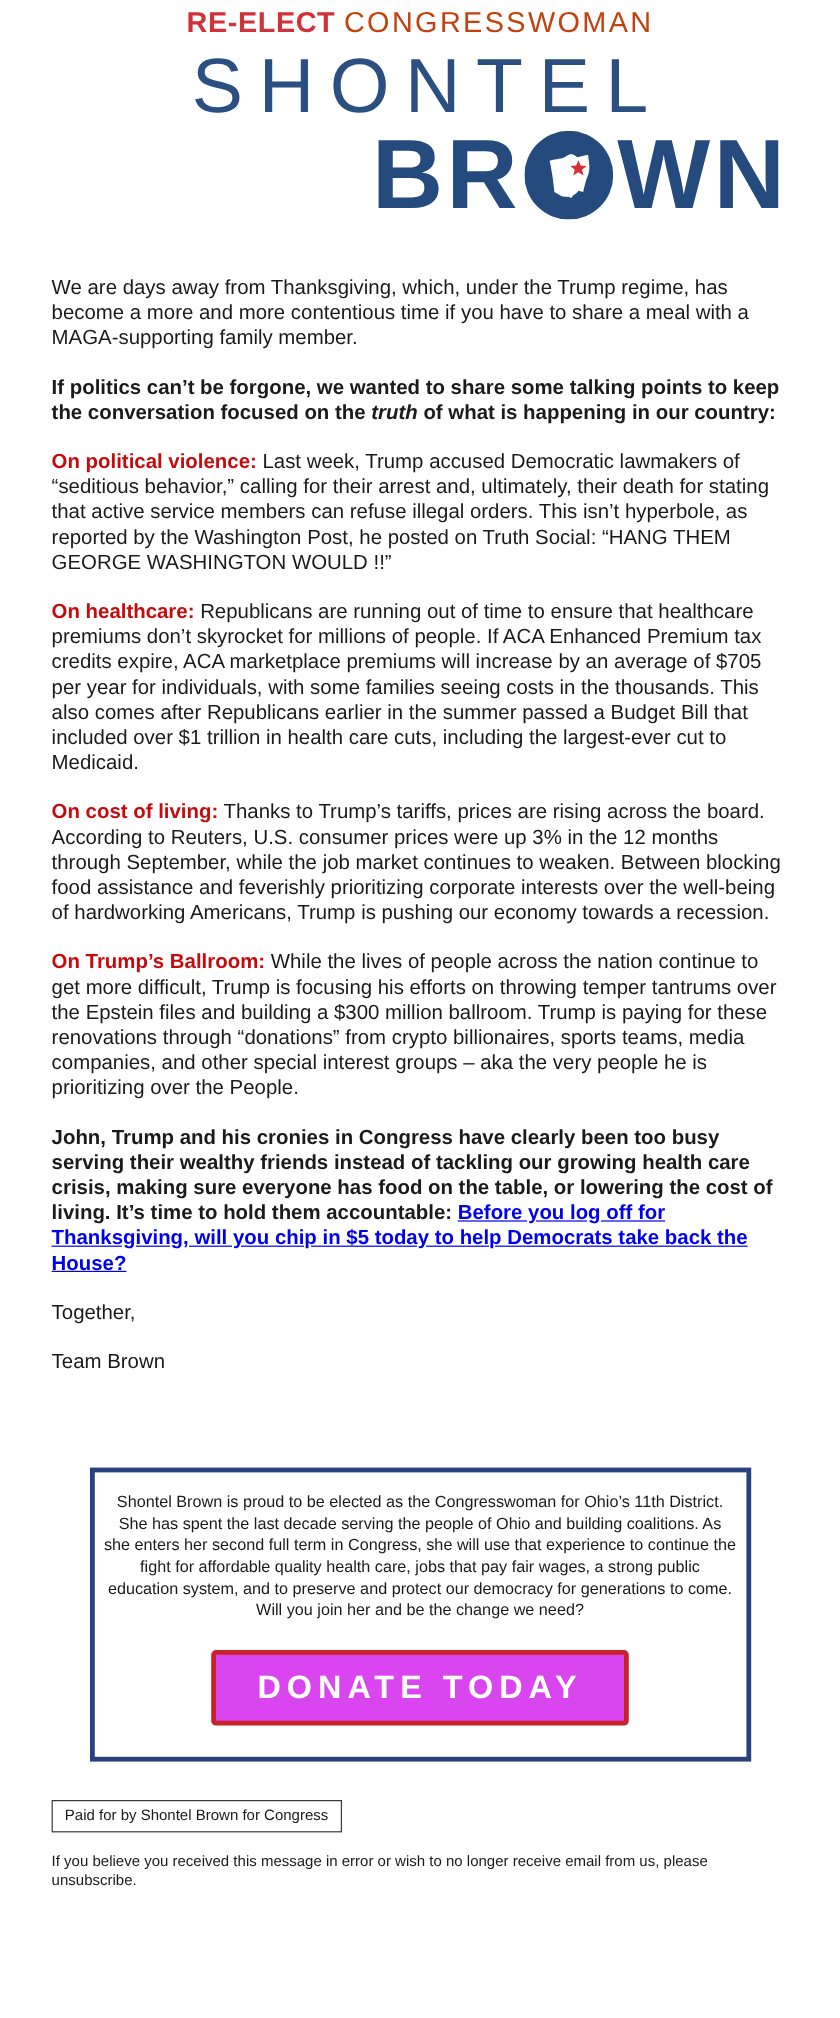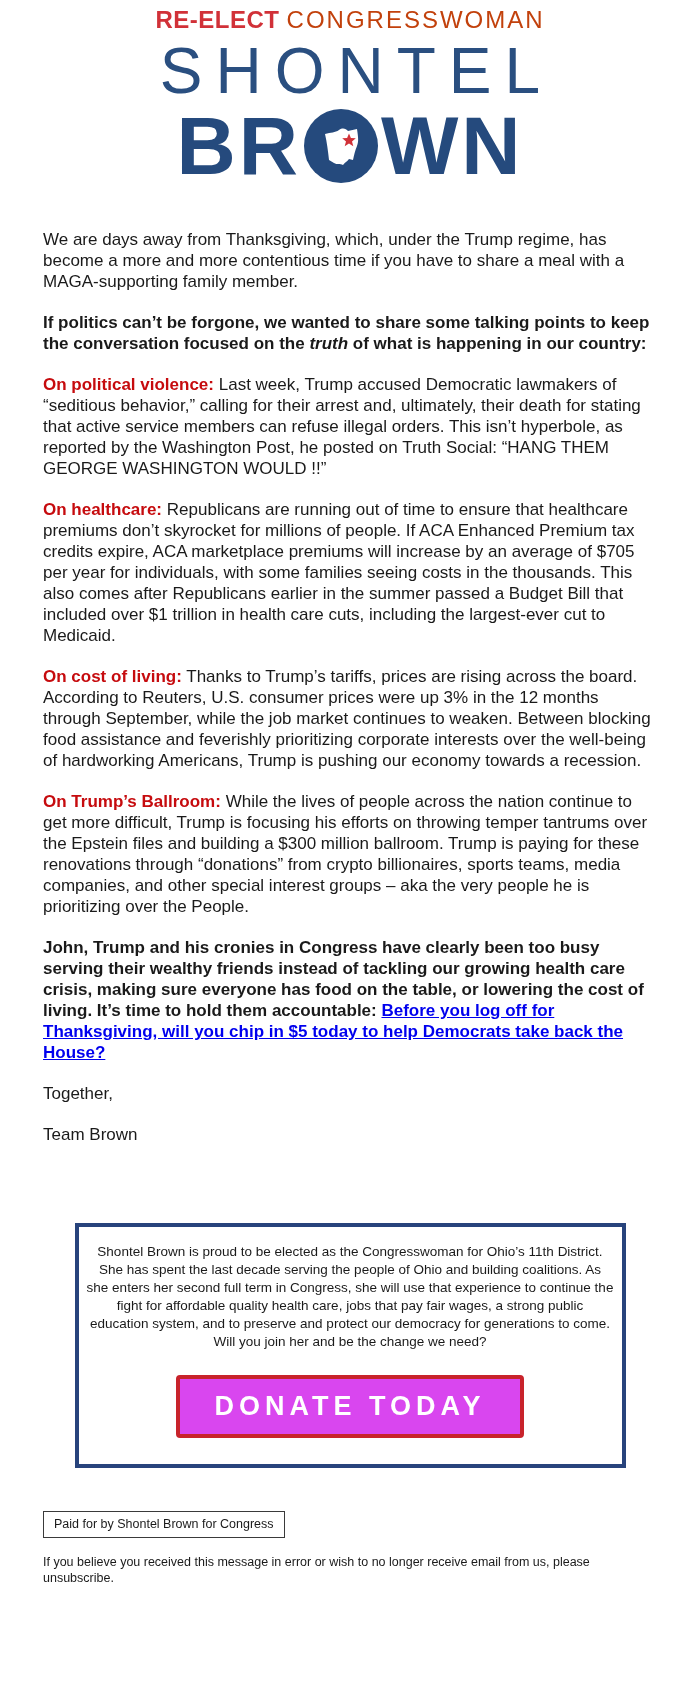--- a/index.html
+++ b/index.html
@@ -21,21 +21,21 @@
     font-size: 64px;
     font-weight: 300;
     color: #2a4f80;
     letter-spacing: 13px;
     text-indent: 13px;
     white-space: nowrap;
   }
   .brown-row {
     margin-top: 2px;
     display: flex;
-    justify-content: center;
+    justify-content: flex-end;
     align-items: center;
     white-space: nowrap;
   }
   .brown-row .bword {
     font-size: 82px;
     font-weight: bold;
     color: #254a7d;
     letter-spacing: 3px;
     line-height: 1;
   }
@@ -45,21 +45,21 @@
   
   .content { margin-top: 42px; }
   .content p { margin: 0 0 20px 0; font-size: 17px; line-height: 21px; }
   .b { font-weight: bold; }
   .red-head { color: #c60b0e; font-weight: bold; }
   .cta-link { color: #0000ee; font-weight: bold; text-decoration: underline; }
 
   
   .promo-wrap { text-align: center; }
   .promo-box {
-    margin: 78px auto 13px auto;
+    margin: 78px auto 2px auto;
     width: 527px;
     border: 4px solid #28437c;
     padding: 16px 8px 26px 8px;
     text-align: center;
   }
   .bio { font-size: 13.5px; line-height: 18px; margin: 0; }
   .donate-btn {
     display: inline-block;
     margin-top: 24px;
     background: #d946ef;

